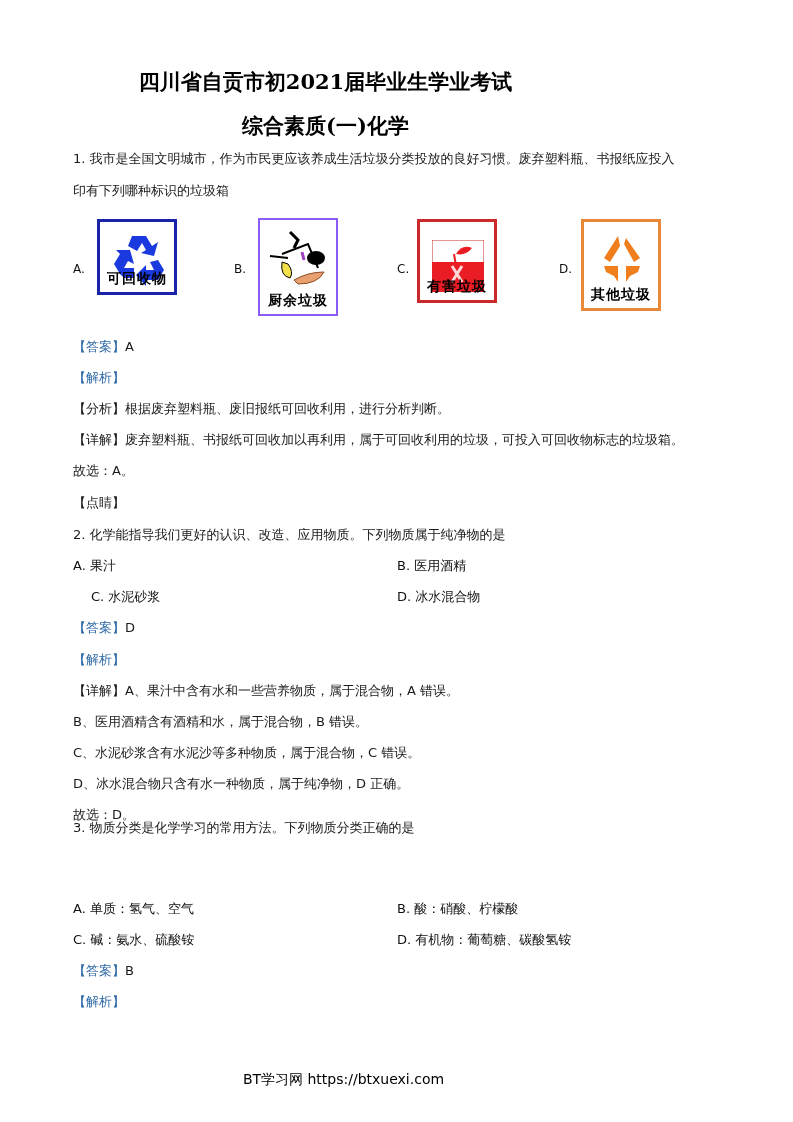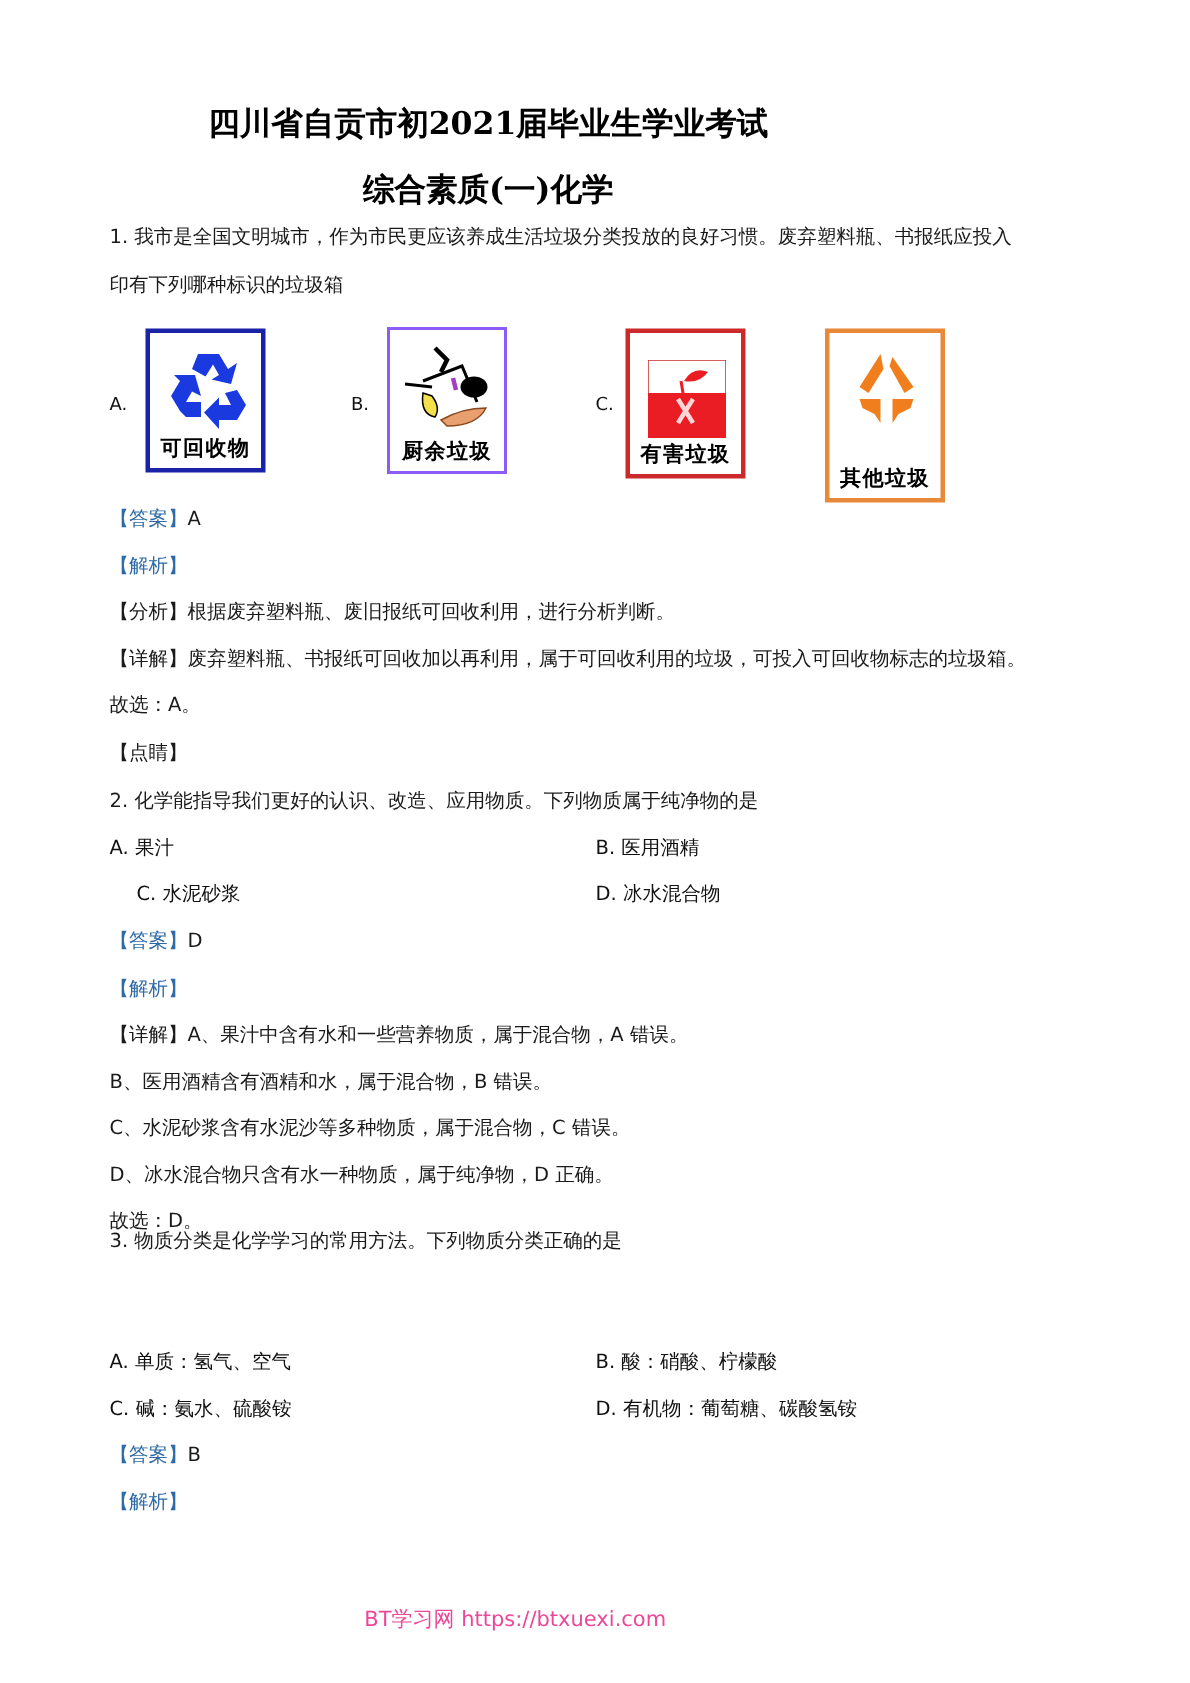--- a/index.html
+++ b/index.html
@@ -14,31 +14,31 @@
     font-weight: bold; font-size: 21px; color: #000;
   }
   .line {
     position: absolute; left: 73px; font-size: 13px; line-height: 16px;
     white-space: nowrap; color: #1a1a1a;
   }
   .tag { color: #2e6aa6; }
   .opt { position: absolute; font-size: 13px; line-height: 16px; white-space: nowrap; }
   .sign-label { position: absolute; font-size: 12px; top: 262px; }
   .sign {
-    position: absolute; top: 219px; width: 80px; height: 96px;
+    position: absolute; top: 219px; width: 80px; height: 76px;
     box-sizing: border-box; background: #fff;
   }
   .sign .cap {
     position: absolute; left: 0; right: 0; bottom: 4px; text-align: center;
     font-weight: bold; font-size: 14px; color: #000; letter-spacing: 1px;
   }
   .sign svg { position: absolute; left: 12px; top: 8px; }
   .footer {
     position: absolute; top: 1071px; left: 0; width: 687px; text-align: center;
-    font-size: 14px; color: #ec4899;
+    font-size: 14px; color: #000000;
   }
 </style>
 </head>
 <body>
 
 <div class="title" style="top:68px;">四川省自贡市初2021届毕业生学业考试</div>
 <div class="title" style="top:112px;">综合素质(一)化学</div>
 
 <div class="line" style="top:151px;">1. 我市是全国文明城市，作为市民更应该养成生活垃圾分类投放的良好习惯。废弃塑料瓶、书报纸应投入</div>
 <div class="line" style="top:183px;">印有下列哪种标识的垃圾箱</div>
@@ -63,33 +63,33 @@
     <path d="M2 28 L20 30" stroke="#000" stroke-width="2"></path>
     <ellipse cx="48" cy="30" rx="9" ry="7" fill="#000"></ellipse>
     <path d="M14 34 Q12 48 22 50 Q26 44 20 36 Z" fill="#f3e04a" stroke="#000" stroke-width="1"></path>
     <path d="M26 52 Q40 44 56 44 Q50 56 30 56 Z" fill="#e8a070" stroke="#8a4a20" stroke-width="1"></path>
     <path d="M34 24 L36 32" stroke="#a040c0" stroke-width="3"></path>
   </svg>
   <div class="cap">厨余垃圾</div>
 </div>
 
 <span class="sign-label" style="left:397px;">C.</span>
-<div class="sign" style="left:417px; border:3px solid #cc2a2a; height:100px;padding-left:40px;">
+<div class="sign" style="left:417px; border:3px solid #cc2a2a; height:84px;padding-left:40px;">
   <svg width="52" height="52" viewBox="0 0 52 52" style="left:12px; top:18px;">
     <rect x="0" y="0" width="52" height="52" fill="#fff" stroke="#cc2a2a" stroke-width="1"></rect>
     <rect x="0" y="22" width="52" height="30" fill="#ea1c24"></rect>
     <path d="M24 14 Q30 4 40 8 Q34 16 24 14 Z" fill="#ea1c24"></path>
     <path d="M22 14 L24 26" stroke="#ea1c24" stroke-width="2"></path>
     <path d="M20 26 L30 42 M30 26 L20 42" stroke="#ffd6d6" stroke-width="3"></path>
   </svg>
   <div class="cap">有害垃圾</div>
 </div>
 
 <span class="sign-label" style="left:559px;">D.</span>
-<div class="sign" style="left:550px; border:3px solid #e8893a; height:116px;">
+<div class="sign" style="left:581px; border:3px solid #e8893a; height:92px;">
   <svg width="52" height="56" viewBox="0 0 52 56" style="left:12px; top:10px;">
     <g fill="#f07e1c">
       <path d="M22 4 L8 26 L14 30 L24 14 Z"></path>
       <path d="M30 6 L44 26 L38 30 L28 12 Z"></path>
       <path d="M8 34 L22 34 L22 50 L18 44 L10 40 Z"></path>
       <path d="M44 34 L30 34 L30 50 L34 44 L42 40 Z"></path>
     </g>
   </svg>
   <div class="cap">其他垃圾</div>
 </div>

